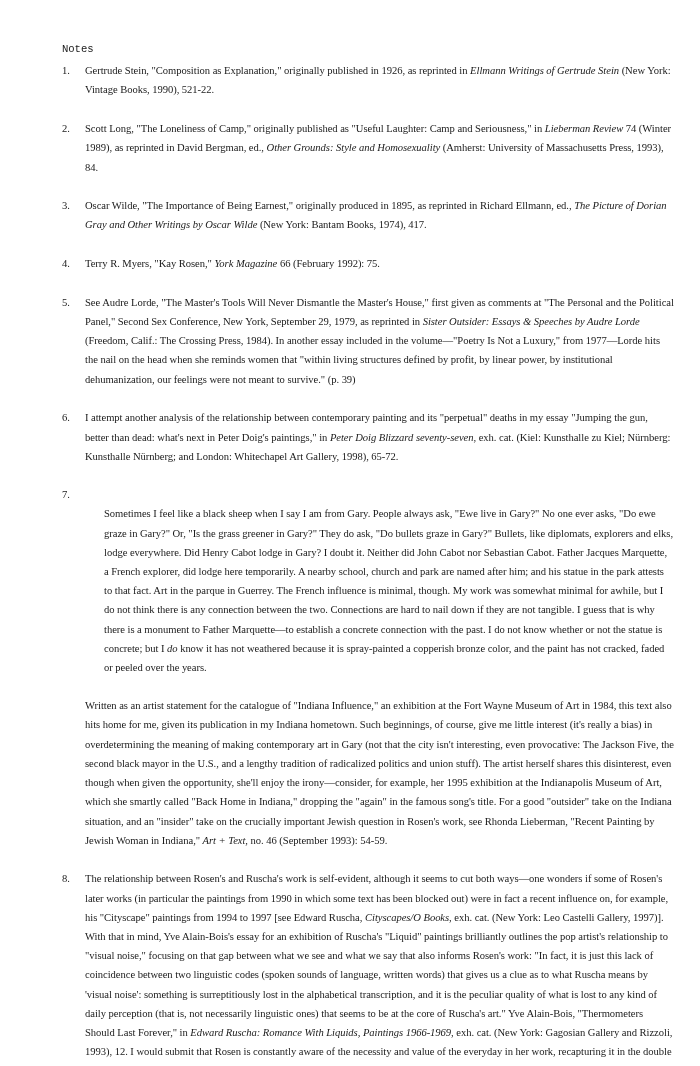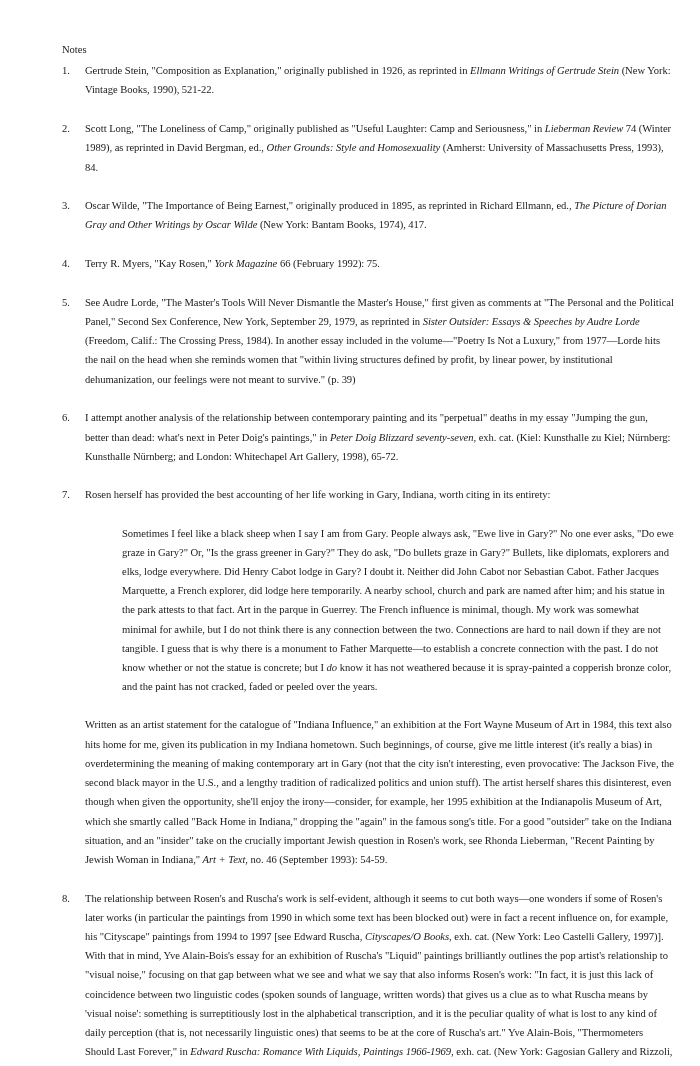--- a/index.html
+++ b/index.html
@@ -1,23 +1,23 @@
 <!DOCTYPE html>
 <html><head>
 <meta charset="utf-8">
 <style>
   html, body { margin:0; padding:0; background:#fff; }
   body { width:700px; height:1066px; overflow:hidden; position:relative;
          font-family:"Liberation Serif", serif; color:#1a1a1a; }
   .page { position:absolute; left:62px; top:40px; width:612px; font-size:10.6px; line-height:19.2px; letter-spacing:-0.05px; }
-  .heading { margin:0 0 2px 0; }
+  .heading { margin:0 0 2px 0;font-family:Liberation Mono, monospace; }
   .note { display:flex; margin-bottom:19.5px; }
   .num { width:23px; flex:0 0 23px; }
   .body { flex:1; text-align:left; }
-  .quote { margin:19px 0 19px 37px; }
+  .quote { margin:19px 0 19px 19px; }
   .para { margin:0; }
   i { font-style:italic; }
 </style>
 </head>
 <body>
 
 <div class="page">
   <div class="heading">Notes</div>
   <div id="notes">
       <div class="note">
@@ -52,21 +52,20 @@
       </div>
       <div class="note">
         <div class="num">6.</div>
         <div class="body">
           <div class="para"><span>I attempt another analysis of the relationship between contemporary painting and its "perpetual" deaths in my essay "Jumping the gun, better than dead: what's next in Peter Doig's paintings," in </span><i>Peter Doig Blizzard seventy-seven</i><span>, exh. cat. (Kiel: Kunsthalle zu Kiel; Nürnberg: Kunsthalle Nürnberg; and London: Whitechapel Art Gallery, 1998), 65-72.</span></div>
         </div>
       </div>
       <div class="note">
         <div class="num">7.</div>
         <div class="body">
-          <div class="para"><span>Rosen herself has provided the best accounting of her life working in Gary, Indiana, worth citing in its entirety:</span></div>
           <div class="quote"><span>Sometimes I feel like a black sheep when I say I am from Gary. People always ask, "Ewe live in Gary?" No one ever asks, "Do ewe graze in Gary?" Or, "Is the grass greener in Gary?" They do ask, "Do bullets graze in Gary?" Bullets, like diplomats, explorers and elks, lodge everywhere. Did Henry Cabot lodge in Gary? I doubt it. Neither did John Cabot nor Sebastian Cabot. Father Jacques Marquette, a French explorer, did lodge here temporarily. A nearby school, church and park are named after him; and his statue in the park attests to that fact. Art in the parque in Guerrey. The French influence is minimal, though. My work was somewhat minimal for awhile, but I do not think there is any connection between the two. Connections are hard to nail down if they are not tangible. I guess that is why there is a monument to Father Marquette—to establish a concrete connection with the past. I do not know whether or not the statue is concrete; but I </span><i>do</i><span> know it has not weathered because it is spray-painted a copperish bronze color, and the paint has not cracked, faded or peeled over the years.</span></div>
           <div class="para"><span>Written as an artist statement for the catalogue of "Indiana Influence," an exhibition at the Fort Wayne Museum of Art in 1984, this text also hits home for me, given its publication in my Indiana hometown. Such beginnings, of course, give me little interest (it's really a bias) in overdetermining the meaning of making contemporary art in Gary (not that the city isn't interesting, even provocative: The Jackson Five, the second black mayor in the U.S., and a lengthy tradition of radicalized politics and union stuff). The artist herself shares this disinterest, even though when given the opportunity, she'll enjoy the irony—consider, for example, her 1995 exhibition at the Indianapolis Museum of Art, which she smartly called "Back Home in Indiana," dropping the "again" in the famous song's title. For a good "outsider" take on the Indiana situation, and an "insider" take on the crucially important Jewish question in Rosen's work, see Rhonda Lieberman, "Recent Painting by Jewish Woman in Indiana," </span><i>Art + Text</i><span>, no. 46 (September 1993): 54-59.</span></div>
         </div>
       </div>
       <div class="note">
         <div class="num">8.</div>
         <div class="body">
           <div class="para"><span>The relationship between Rosen's and Ruscha's work is self-evident, although it seems to cut both ways—one wonders if some of Rosen's later works (in particular the paintings from 1990 in which some text has been blocked out) were in fact a recent influence on, for example, his "Cityscape" paintings from 1994 to 1997 [see Edward Ruscha, </span><i>Cityscapes/O Books</i><span>, exh. cat. (New York: Leo Castelli Gallery, 1997)]. With that in mind, Yve Alain-Bois's essay for an exhibition of Ruscha's "Liquid" paintings brilliantly outlines the pop artist's relationship to "visual noise," focusing on that gap between what we see and what we say that also informs Rosen's work: "In fact, it is just this lack of coincidence between two linguistic codes (spoken sounds of language, written words) that gives us a clue as to what Ruscha means by 'visual noise': something is surreptitiously lost in the alphabetical transcription, and it is the peculiar quality of what is lost to any kind of daily perception (that is, not necessarily linguistic ones) that seems to be at the core of Ruscha's art." Yve Alain-Bois, "Thermometers Should Last Forever," in </span><i>Edward Ruscha: Romance With Liquids, Paintings 1966-1969</i><span>, exh. cat. (New York: Gagosian Gallery and Rizzoli, 1993), 12. I would submit that Rosen is constantly aware of the necessity and value of the everyday in her work, recapturing it in the double entendre of a situation that is essentially </span></div>
         </div>
       </div>

